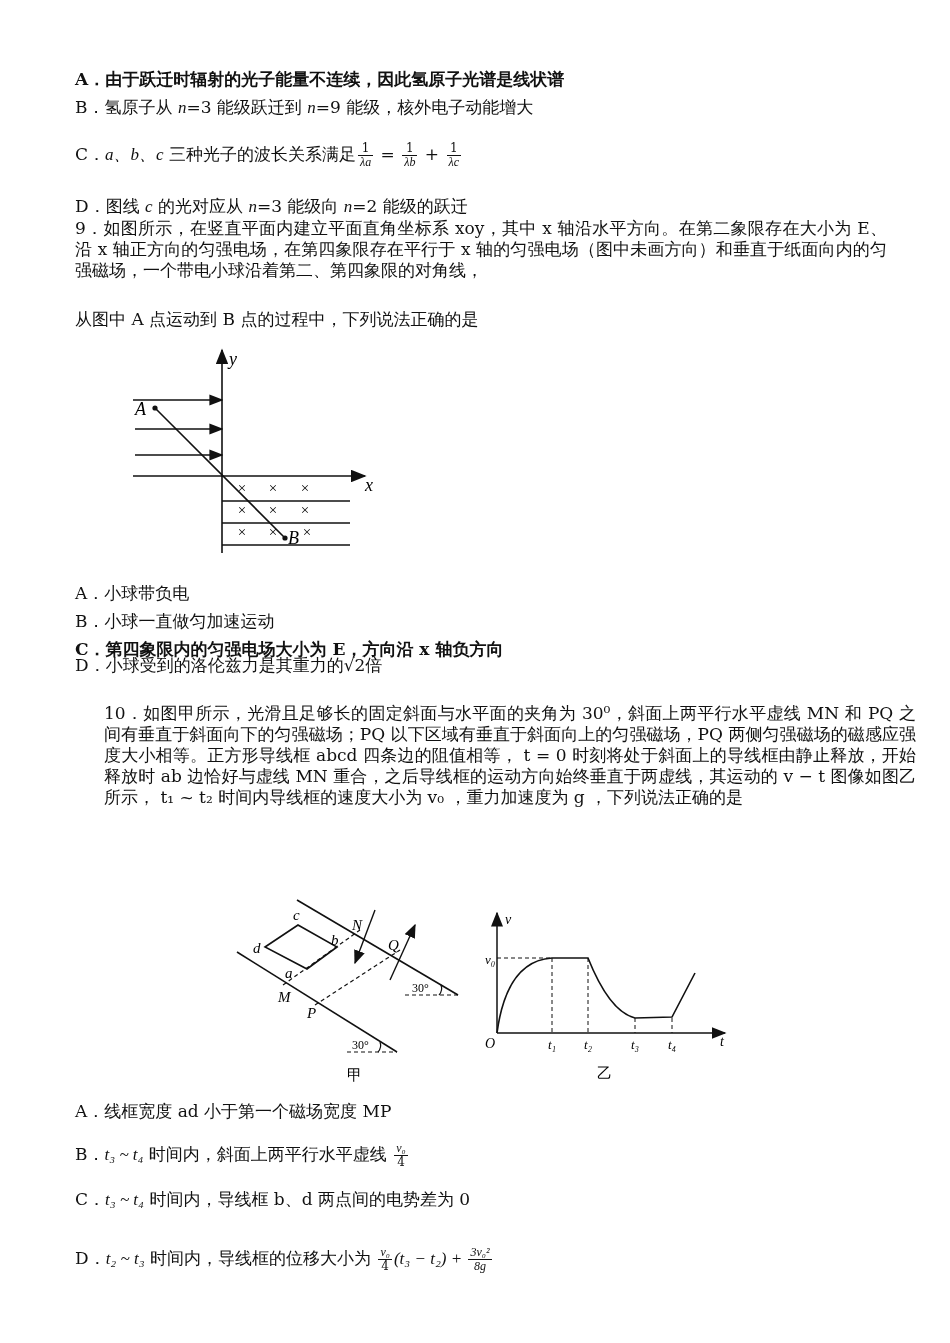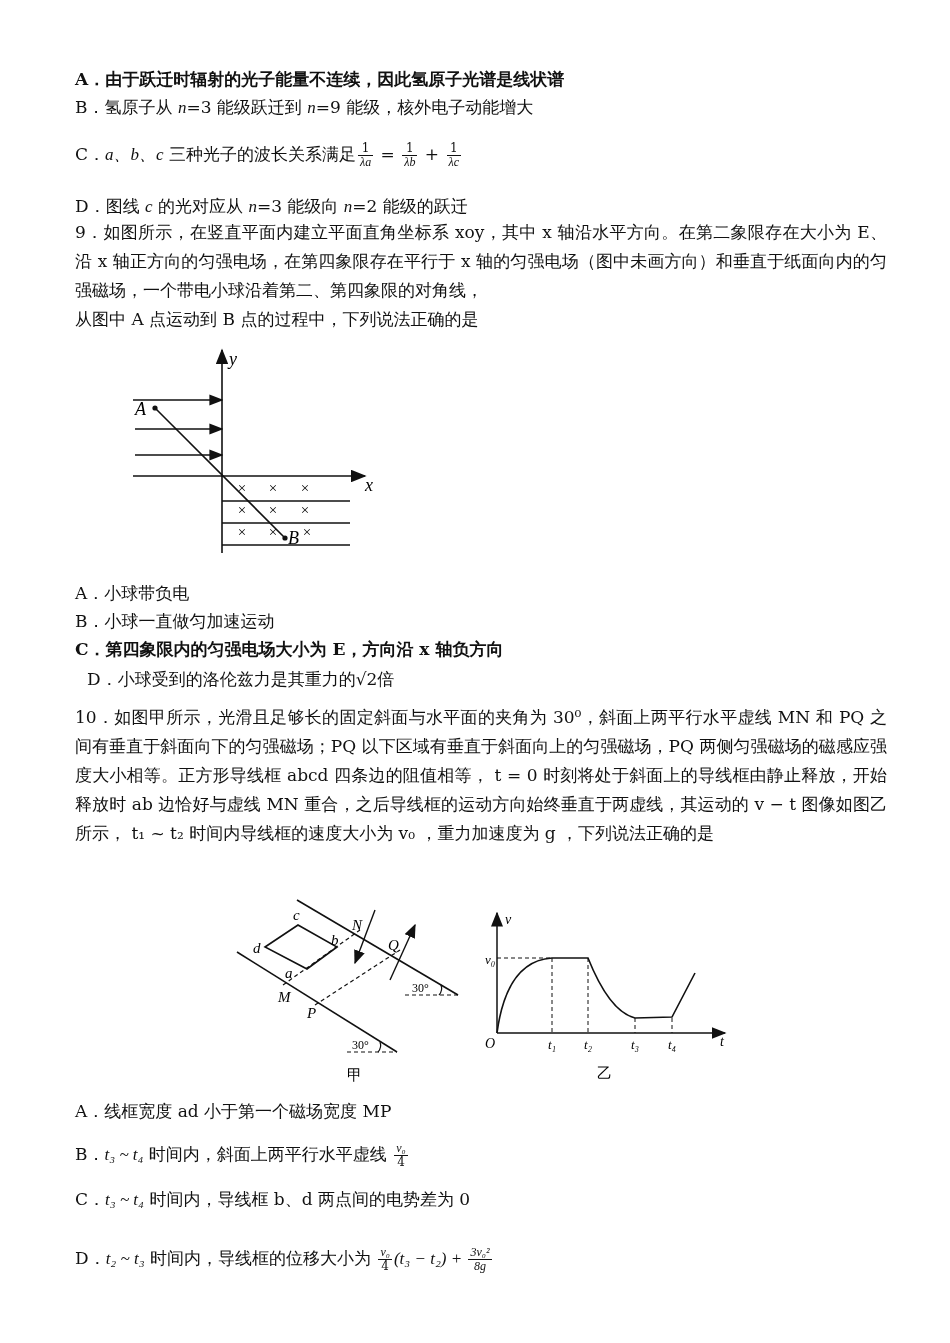--- a/index.html
+++ b/index.html
@@ -7,21 +7,21 @@
     width: 950px; height: 1343px; position: relative; overflow: hidden;
     font-family: "DejaVu Serif", "Liberation Serif", serif;
     color: #111111;
   }
   .line {
     position: absolute; left: 75px; font-size: 17px; line-height: 22px;
     white-space: nowrap;
   }
   .para {
     position: absolute; left: 75px; width: 812px; font-size: 17px;
-    line-height: 29px; text-align: justify;
+    line-height: 21px; text-align: justify;
   }
   i, .it { font-style: italic; font-family: "Liberation Serif", serif; }
   .frac {
     display: inline-block; vertical-align: middle; text-align: center;
     font-size: 12px; line-height: 13px; margin: 0 2px;
   }
   .frac .num { display: block; border-bottom: 1px solid #111; padding: 0 2px; }
   .frac .den { display: block; padding: 0 2px; }
   .fig { position: absolute; }
   svg text { font-family: "Liberation Serif", serif; }
@@ -81,23 +81,23 @@
     <text x="180" y="170">×</text>
     <text x="117" y="192">×</text>
     <text x="148" y="192">×</text>
     <text x="182" y="192">×</text>
   </g>
 </svg>
 
 <div class="line" style="top:582px;"><span>A．</span><span>小球带负电</span></div>
 <div class="line" style="top:610px;"><span>B．</span><span>小球一直做匀加速运动</span></div>
 <div class="line" style="top:638px;font-weight:bold;"><span>C．</span><span>第四象限内的匀强电场大小为 E，方向沿 x 轴负方向</span></div>
-<div class="line" style="top:668px;margin-left:12px;"><span>D．</span><span>小球受到的洛伦兹力是其重力的</span><span>√2</span><span>倍</span></div>
+<div class="line" style="top:654px;"><span>D．</span><span>小球受到的洛伦兹力是其重力的</span><span>√2</span><span>倍</span></div>
 
-<div class="para" style="top:703px;">10．如图甲所示，光滑且足够长的固定斜面与水平面的夹角为 30⁰，斜面上两平行水平虚线 MN 和 PQ 之间有垂直于斜面向下的匀强磁场；PQ 以下区域有垂直于斜面向上的匀强磁场，PQ 两侧匀强磁场的磁感应强度大小相等。正方形导线框 abcd 四条边的阻值相等， t = 0 时刻将处于斜面上的导线框由静止释放，开始释放时 ab 边恰好与虚线 MN 重合，之后导线框的运动方向始终垂直于两虚线，其运动的 v − t 图像如图乙所示， t₁ ~ t₂ 时间内导线框的速度大小为 v₀ ，重力加速度为 g ，下列说法正确的是</div>
+<div class="para" style="top:703px;margin-left:29px;">10．如图甲所示，光滑且足够长的固定斜面与水平面的夹角为 30⁰，斜面上两平行水平虚线 MN 和 PQ 之间有垂直于斜面向下的匀强磁场；PQ 以下区域有垂直于斜面向上的匀强磁场，PQ 两侧匀强磁场的磁感应强度大小相等。正方形导线框 abcd 四条边的阻值相等， t = 0 时刻将处于斜面上的导线框由静止释放，开始释放时 ab 边恰好与虚线 MN 重合，之后导线框的运动方向始终垂直于两虚线，其运动的 v − t 图像如图乙所示， t₁ ~ t₂ 时间内导线框的速度大小为 v₀ ，重力加速度为 g ，下列说法正确的是</div>
 
 <svg class="fig" style="left:225px; top:895px;" width="255" height="195" viewBox="0 0 255 195">
   <defs>
     <marker id="arr2" markerWidth="10" markerHeight="8" refX="9" refY="4" orient="auto">
       <path d="M0,0 L10,4 L0,8 z" fill="#111"></path>
     </marker>
   </defs>
 
   <line x1="72" y1="5" x2="233" y2="100" stroke="#111" stroke-width="1.6"></line>
   <line x1="180" y1="100" x2="233" y2="100" stroke="#111" stroke-width="1.2" stroke-dasharray="4,3"></line>

